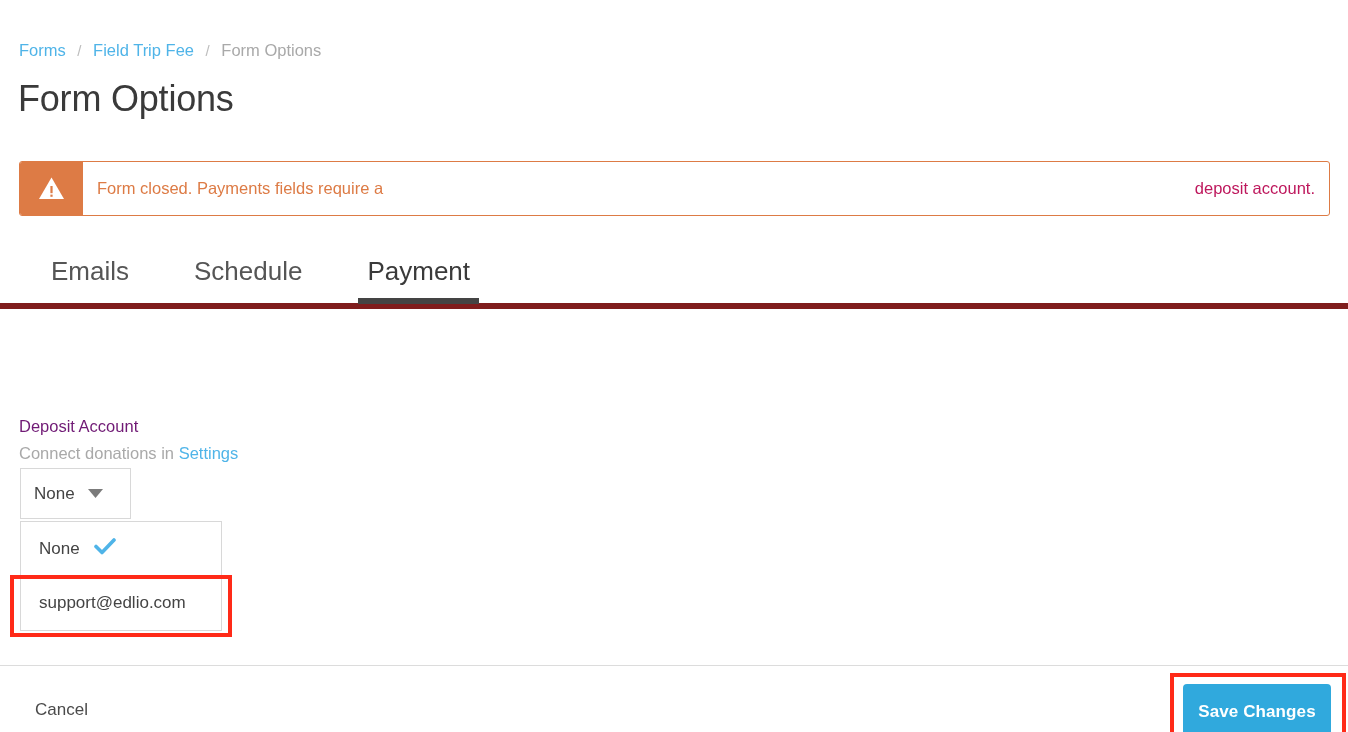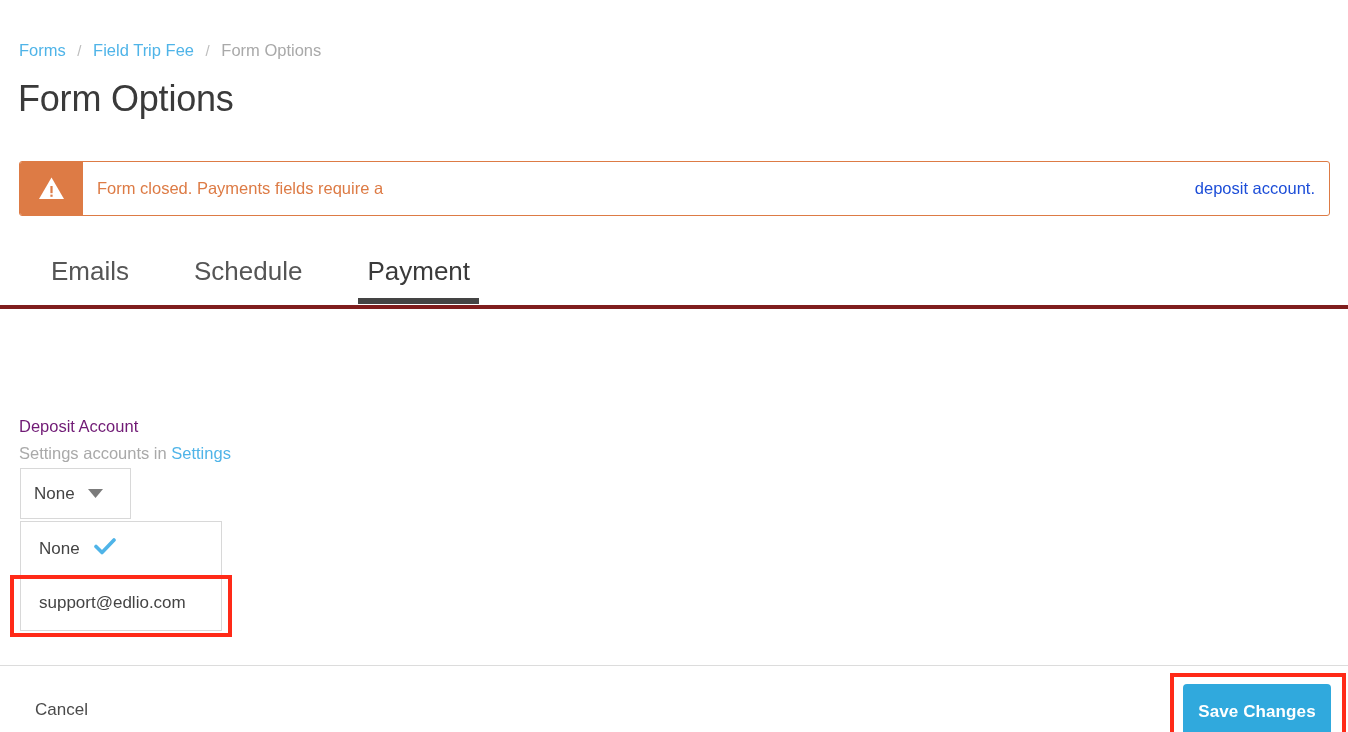--- a/index.html
+++ b/index.html
@@ -84,34 +84,34 @@
     flex: 1;
     display: flex;
     align-items: center;
     justify-content: space-between;
     font-size: 16.5px;
     color: #DD7B45;
     padding: 0 14px;
     text-align: center;
   }
   .alert-link {
-    color: #1d4ed8;
+    color: #be185d;
     text-decoration: none;
     cursor: pointer;
     margin-left: 5px;
   }
 
   
   .tabs {
     position: absolute;
     left: 0;
     top: 222px;
     width: 1348px;
     height: 62px;
-    border-bottom: 4px solid #7f1d1d;
+    border-bottom: 6px solid #7f1d1d;
     display: flex;
     align-items: flex-start;
     padding-left: 51px;
   }
   .tab {
     position: relative;
     font-size: 26px;
     color: #555555;
     line-height: 34px;
     padding: 7px 0 16px 0;
@@ -305,21 +305,21 @@
 
   <div class="tabs">
     <div class="tab">Emails</div>
     <div class="tab">Schedule</div>
     <div class="tab active">Payment</div>
   </div>
 
 
   <div class="field-label">Deposit Account</div>
   <div class="field-help">
-    <span>Settings accounts in</span>
+    <span>Connect donations in</span>
     <a href="#">Settings</a>
   </div>
 
   <div class="select-box">
     <span class="select-value">None</span>
     <span class="select-caret">
       <svg width="17" height="11" viewBox="0 0 17 11" aria-hidden="true">
         <path d="M1 1 L16 1 L8.5 10 Z" fill="#7b7b7b"></path>
       </svg>
     </span>

